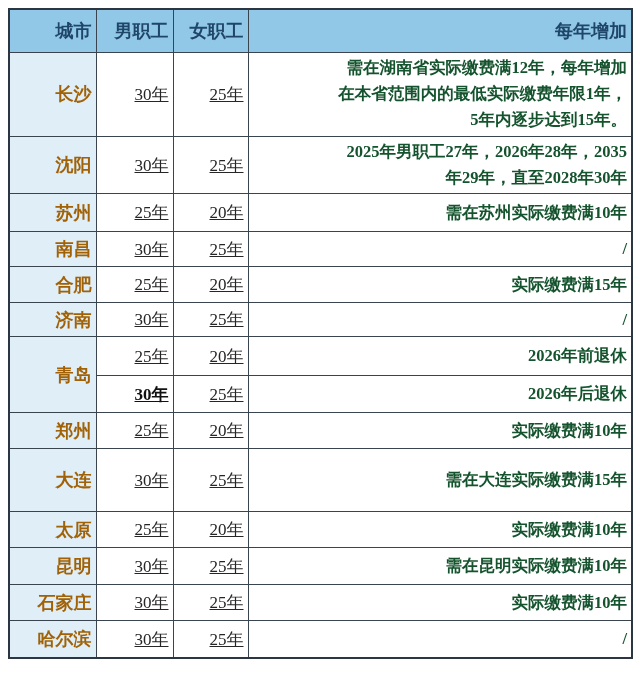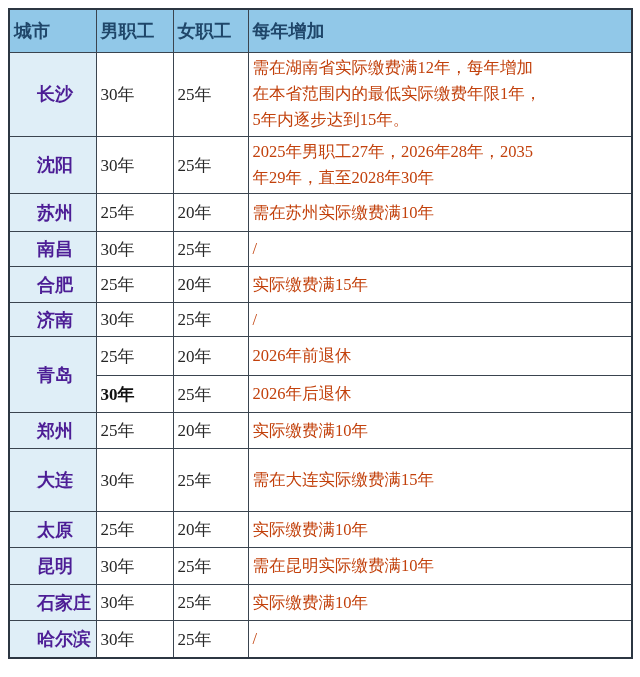--- a/index.html
+++ b/index.html
@@ -17,53 +17,55 @@
     padding: 8px;
   }
   table.req-table {
     border-collapse: collapse;
     table-layout: fixed;
     width: 623px;
     border: 2px solid #2C3642;
   }
   th, td {
     border: 1px solid #3A444F;
-    text-align: left;
+    text-align: right;
     vertical-align: middle;
     padding: 2px 4px;
     box-sizing: border-box;
   }
   thead th {
     background: #91C8E8;
     color: #1F4669;
     font-weight: bold;
     font-size: 18px;
     height: 43px;
   }
   th.city-cell {
     background: #DFEEF7;
-    color: #4c1d95;
+    color: #a16207;
     font-weight: bold;
     font-size: 18px;
     padding-left: 27px;
   }
   td.year-cell {
     color: #262626;
     font-size: 17px;
     font-weight: normal;
+    text-decoration: underline;
   }
   td.year-cell.bold {
     font-weight: bold;
     color: #111111;
   }
   td.req-cell {
-    color: #c2410c;
+    color: #14532d;
     font-size: 16.5px;
     white-space: pre-line;
     line-height: 1.6;
+    font-weight: bold;
   }
   
   tbody tr:nth-child(1)  { height: 84px; }
   tbody tr:nth-child(2)  { height: 53px; }
   tbody tr:nth-child(3)  { height: 38px; }
   tbody tr:nth-child(4)  { height: 35px; }
   tbody tr:nth-child(5)  { height: 36px; margin-left: 16px; }
   tbody tr:nth-child(6)  { height: 34px; }
   tbody tr:nth-child(7)  { height: 39px; }
   tbody tr:nth-child(8)  { height: 37px; }

